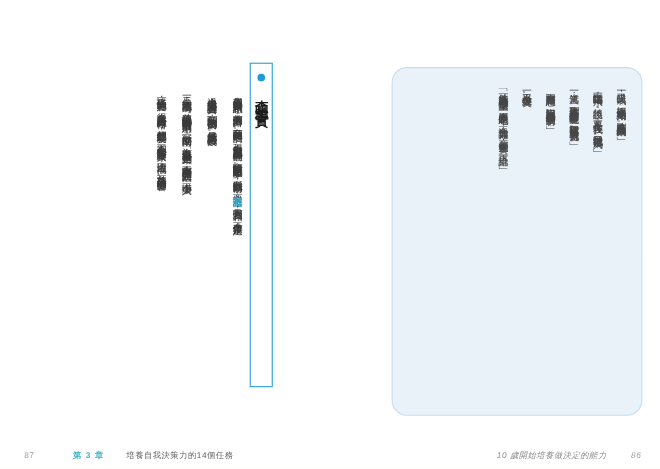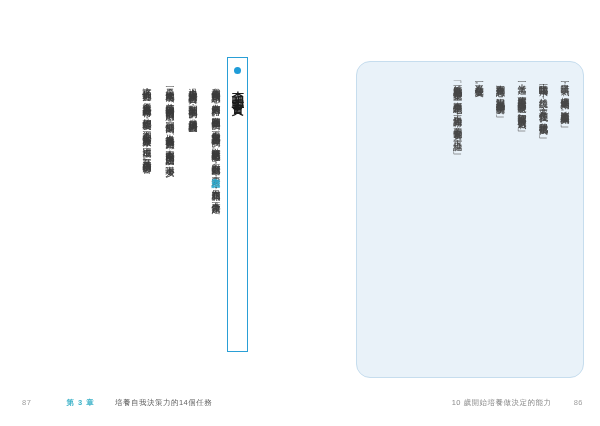--- a/index.html
+++ b/index.html
@@ -32,26 +32,26 @@
     background:#e9f2f9;border:1px solid #c6ddee;border-radius:14px;
     box-sizing:border-box;padding:15px 11px;
   }
   .dialogue-inner{
     writing-mode:vertical-rl;height:100%;width:100%;
     font-size:9px;line-height:1.72;color:#474747;letter-spacing:0.5px;
   }
   .dialogue-inner p{margin:0;margin-block-end:6px;}
 
   
-  .footer{position:absolute;top:398px;font-family:"Liberation Sans","DejaVu Sans",sans-serif;font-size:7.5px;color:#8a8a8a;white-space:nowrap;}
+  .footer{position:absolute;top:409px;font-family:"Liberation Sans","DejaVu Sans",sans-serif;font-size:7.5px;color:#8a8a8a;white-space:nowrap;}
   .footer-left{left:22px;}
   .footer-left .pgnum{color:#a0a0a0;letter-spacing:0.5px;}
   .footer-left .chap{color:#3fb3c9;font-weight:bold;margin-left:33px;letter-spacing:1px;}
   .footer-left .chap-title{color:#5f5f5f;margin-left:18px;letter-spacing:0.5px;}
-  .footer-right{right:17px;}
+  .footer-right{right:17px;font-style:italic;}
   .footer-right .book-title{color:#8a8a8a;letter-spacing:0.5px;}
   .footer-right .pgnum{color:#a0a0a0;margin-left:20px;letter-spacing:0.5px;}
 </style>
 </head>
 <body>
 
 <div class="spread">
 
   <div>
     <div class="section-box">

